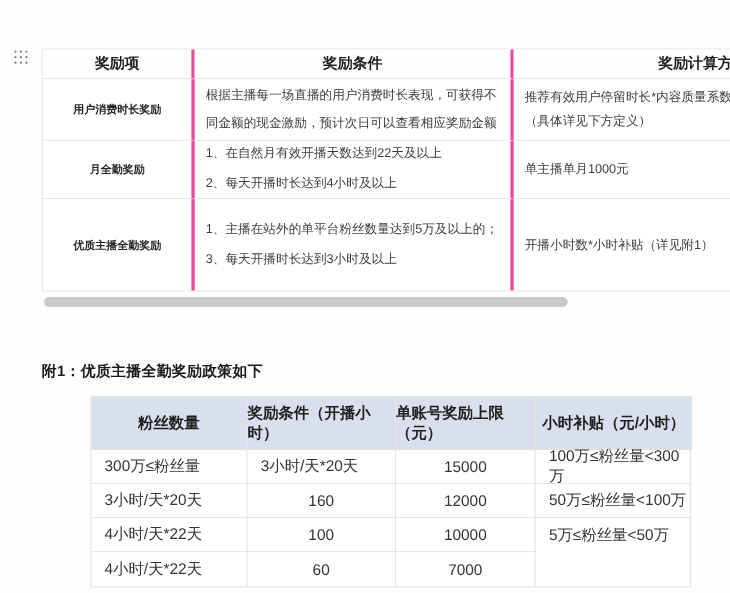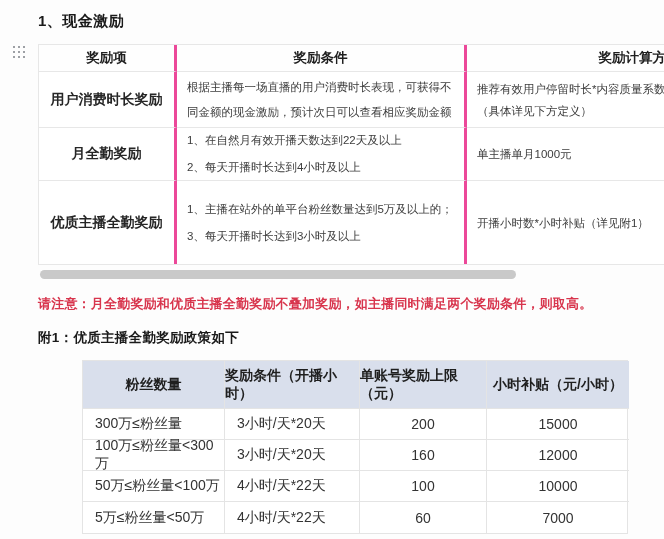--- a/index.html
+++ b/index.html
@@ -20,21 +20,21 @@
   .t1 { position:absolute; left:38px; top:44px; width:772px;
     display:grid; grid-template-columns:138px 290px 344px;
     grid-template-rows:27px 56px 53px 83px;
     background:#ffffff; border:1px solid #e7e7e7; }
   .t1 > div { border-right:3px solid #ec4899; border-bottom:1px solid #e7e7e7;
     display:flex; flex-direction:column; justify-content:center; font-size:11.5px; color:#3c3c3c; }
   .t1 > div:nth-child(3n) { border-right:none; }
   .t1 > div:nth-last-child(-n+3) { border-bottom:none; }
   .t1 .hcell { align-items:center; font-size:13.5px; font-weight:bold; color:#1f1f1f; background:#fefefe; }
   .t1 .hcell.calc-h { align-items:center; }
-  .t1 .item-cell { align-items:center; font-size:14px; font-weight:bold; color:#262626; text-align:center; }
+  .t1 .item-cell { align-items:center; font-size:10px; font-weight:bold; color:#262626; text-align:center; }
   .t1 .cond-cell { padding:4px 4px 4px 10px; line-height:25px; }
   .t1 .cond-list { line-height:27px; }
   .t1 .calc-cell { padding-left:10px; line-height:22px; white-space:nowrap; }
   
   .hscrollbar { position:absolute; left:40px; top:270px; width:476px; height:9px;
     background:#c9c9c9; border-radius:5px; cursor:pointer; }
   
   .notice { position:absolute; left:38px; top:295px; width:600px;
     font-size:13px; font-weight:bold; color:#d8354d; letter-spacing:.2px; }
   
@@ -50,21 +50,20 @@
   .t2 > div:nth-last-child(-n+4) { border-bottom:none; }
   .t2 .h2cell { background:#d9dfec; font-weight:bold; color:#1f1f1f; justify-content:center; font-size:14px; }
   .t2 .c-left { padding-left:12px; justify-content:flex-start; }
   .t2 .c-center { justify-content:center; }
 </style>
 </head>
 <body>
 
 <div id="page">
 
-  <div class="doc-title">1、现金激励</div>
 
   <div class="drag-handle">
     <i></i>
       <i></i>
       <i></i>
       <i></i>
       <i></i>
       <i></i>
       <i></i>
       <i></i>
@@ -93,33 +92,31 @@
     <div class="item-cell">优质主播全勤奖励</div>
     <div class="cond-cell cond-list">
       <div>1、主播在站外的单平台粉丝数量达到5万及以上的；</div>
       <div>3、每天开播时长达到3小时及以上</div>
     </div>
     <div class="calc-cell">开播小时数*小时补贴（详见附1）</div>
   </div>
 
   <div class="hscrollbar"></div>
 
-  <div class="notice">请注意：月全勤奖励和优质主播全勤奖励不叠加奖励，如主播同时满足两个奖励条件，则取高。</div>
 
   <div class="appendix-title">附1：优质主播全勤奖励政策如下</div>
 
   <div class="t2">
     <div class="h2cell">粉丝数量</div>
     <div class="h2cell">奖励条件（开播小时）</div>
     <div class="h2cell">单账号奖励上限（元）</div>
     <div class="h2cell">小时补贴（元/小时）</div>
 
     <div class="c-left">300万≤粉丝量</div>
     <div class="c-left">3小时/天*20天</div>
-    <div class="c-center">200</div>
     <div class="c-center">15000</div>
 
     <div class="c-left">100万≤粉丝量&lt;300万</div>
     <div class="c-left">3小时/天*20天</div>
     <div class="c-center">160</div>
     <div class="c-center">12000</div>
 
     <div class="c-left">50万≤粉丝量&lt;100万</div>
     <div class="c-left">4小时/天*22天</div>
     <div class="c-center">100</div>

